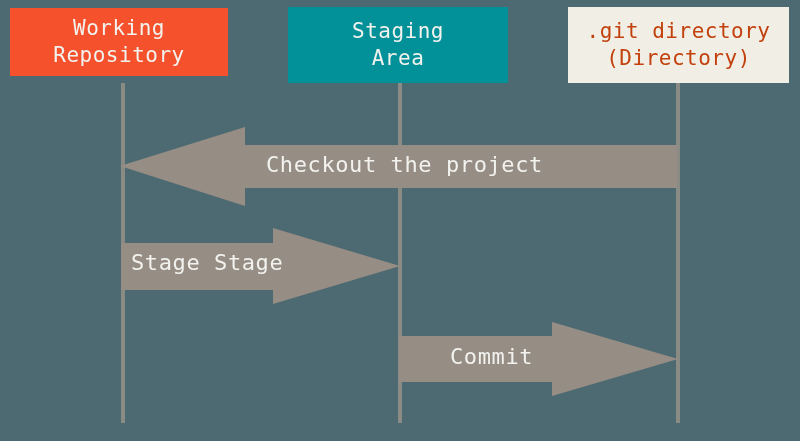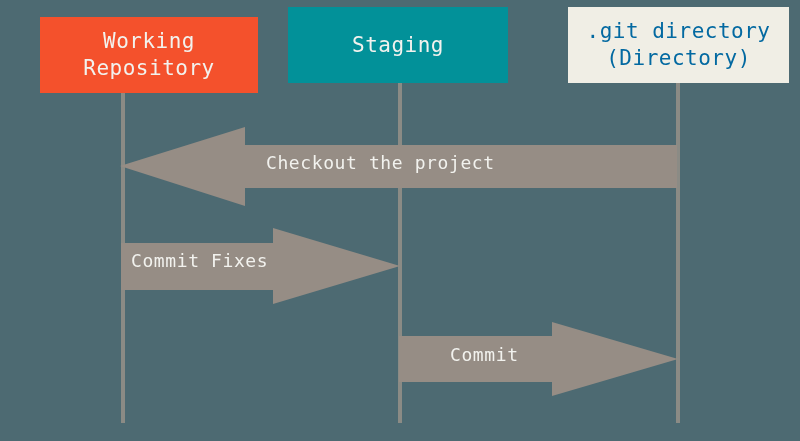--- a/index.html
+++ b/index.html
@@ -24,26 +24,25 @@
     justify-content: center;
     text-align: center;
     line-height: 1.28;
     font-size: 21px;
     letter-spacing: 0.5px;
     white-space: pre;
     box-sizing: border-box;
   }
   #box-working {
     left: 10px;
-    top: 17px;
+    top: 8px;
     width: 218px;
-    height: 76px;
+    height: 68px;
     background: #f4512c;
     color: #f2f2ee;
-    margin-left: 30px;
   }
   #box-staging {
     left: 288px;
     top: 7px;
     width: 220px;
     height: 76px;
     background: #029199;
     color: #f2f2ee;
   }
   #box-repo {
@@ -71,21 +70,21 @@
     top: 0;
     width: 800px;
     height: 441px;
     overflow: visible;
     pointer-events: none;
   }
   .arrow-shape { fill: #968d85; }
   .arrow-label {
     position: absolute;
     color: #f2f2ee;
-    font-size: 18px;
+    font-size: 22px;
     letter-spacing: 0.6px;
     white-space: pre;
     font-family: "DejaVu Sans Mono", "Liberation Mono", monospace;
   }
   #label-checkout { left: 266px; top: 152px; }
   #label-stage    { left: 131px; top: 250px; }
   #label-commit   { left: 450px; top: 344px; }
 </style>
 </head>
 <body style="background: rgb(77, 106, 114);">
@@ -99,30 +98,31 @@
   <svg class="arrow-svg" viewBox="0 0 800 441">
 
     <polygon class="arrow-shape" points="120,166 245,127 245,145 677,145 677,188 245,188 245,206" fill="#968d85"></polygon>
 
     <polygon class="arrow-shape" points="400,266 273,228 273,243 121,243 121,290 273,290 273,304" fill="#968d85"></polygon>
 
     <polygon class="arrow-shape" points="678,359 552,322 552,336 399,336 399,382 552,382 552,396" fill="#968d85"></polygon>
   </svg>
 
   <div class="arrow-label" id="label-checkout">Checkout the project</div>
-  <div class="arrow-label" id="label-stage">Commit Fixes</div>
+  <div class="arrow-label" id="label-stage">Stage Stage</div>
   <div class="arrow-label" id="label-commit">Commit</div>
 
   <div class="node-box" id="box-working" style="background: rgb(244, 81, 44); color: rgb(242, 242, 238);">
     <span>Working</span>
     <span>Repository</span>
   </div>
 
   <div class="node-box" id="box-staging" style="background: rgb(2, 145, 153); color: rgb(242, 242, 238);">
     <span>Staging</span>
+    <span>Area</span>
   </div>
 
-  <div class="node-box" id="box-repo" style="background: rgb(240, 238, 229); color: #0369a1;">
+  <div class="node-box" id="box-repo" style="background: rgb(240, 238, 229); color: #c2410c;">
     <span>.git directory</span>
     <span>(Directory)</span>
   </div>
 
 </div>
 
 </body></html>

